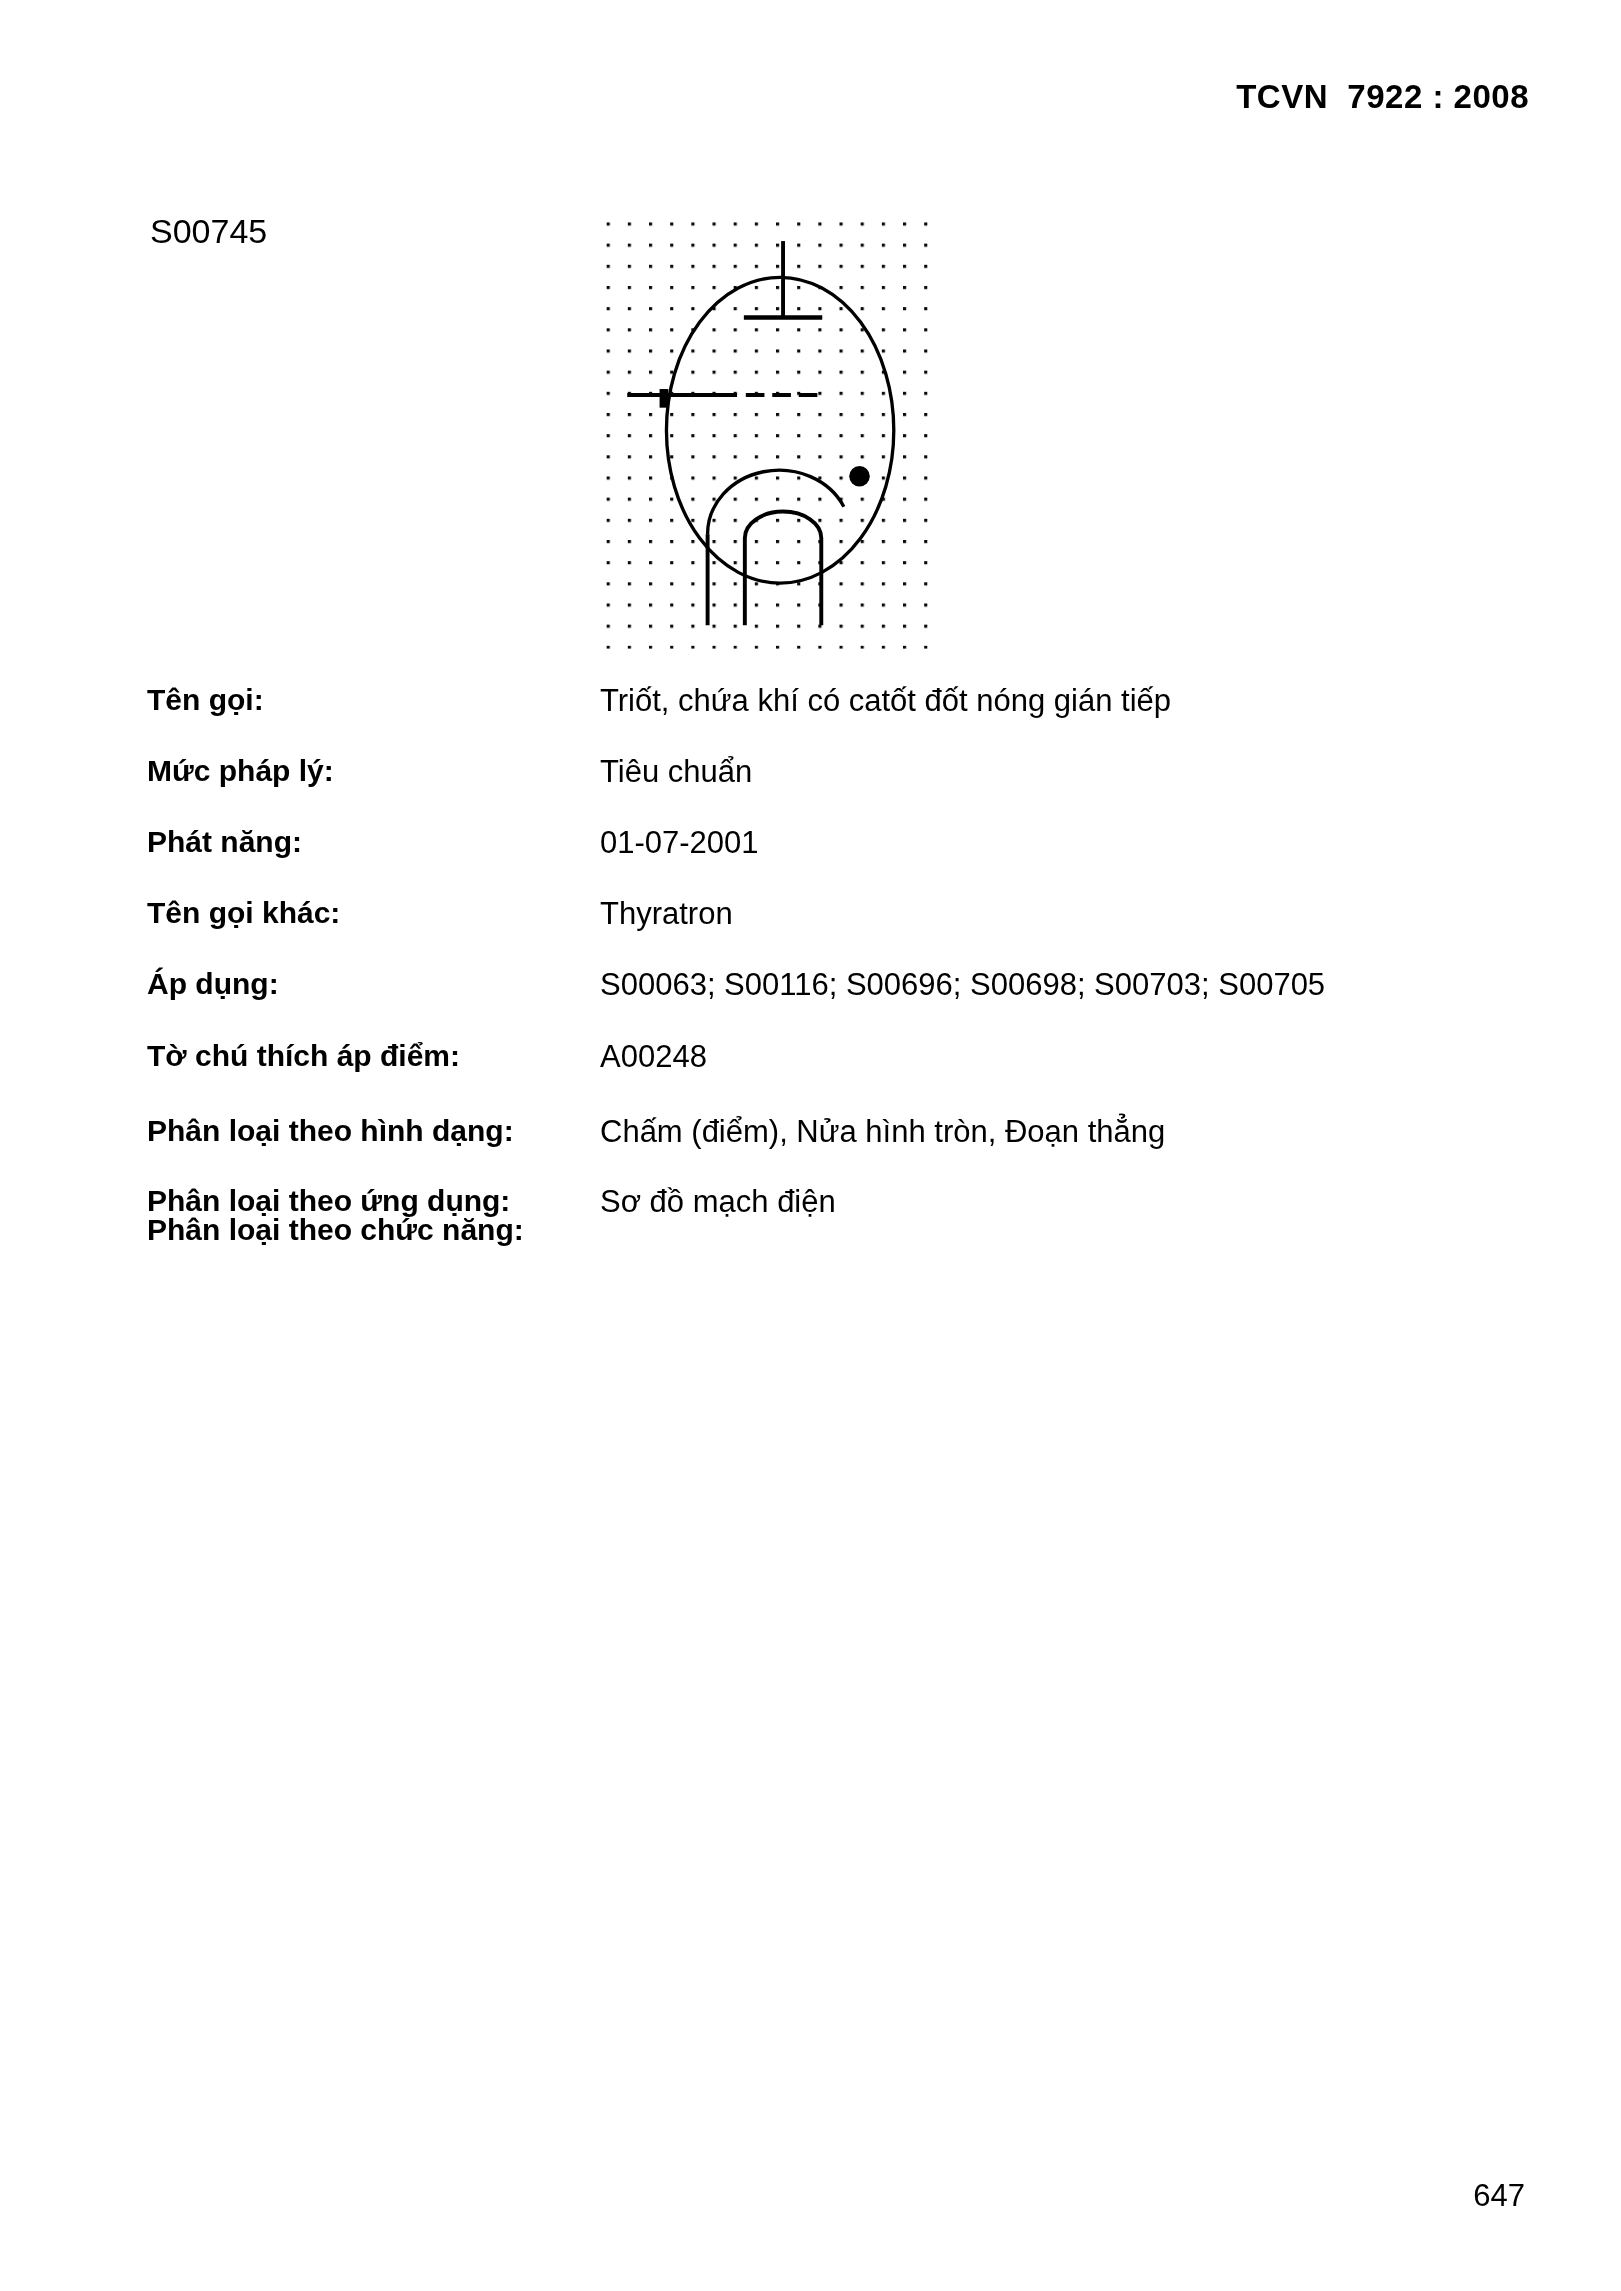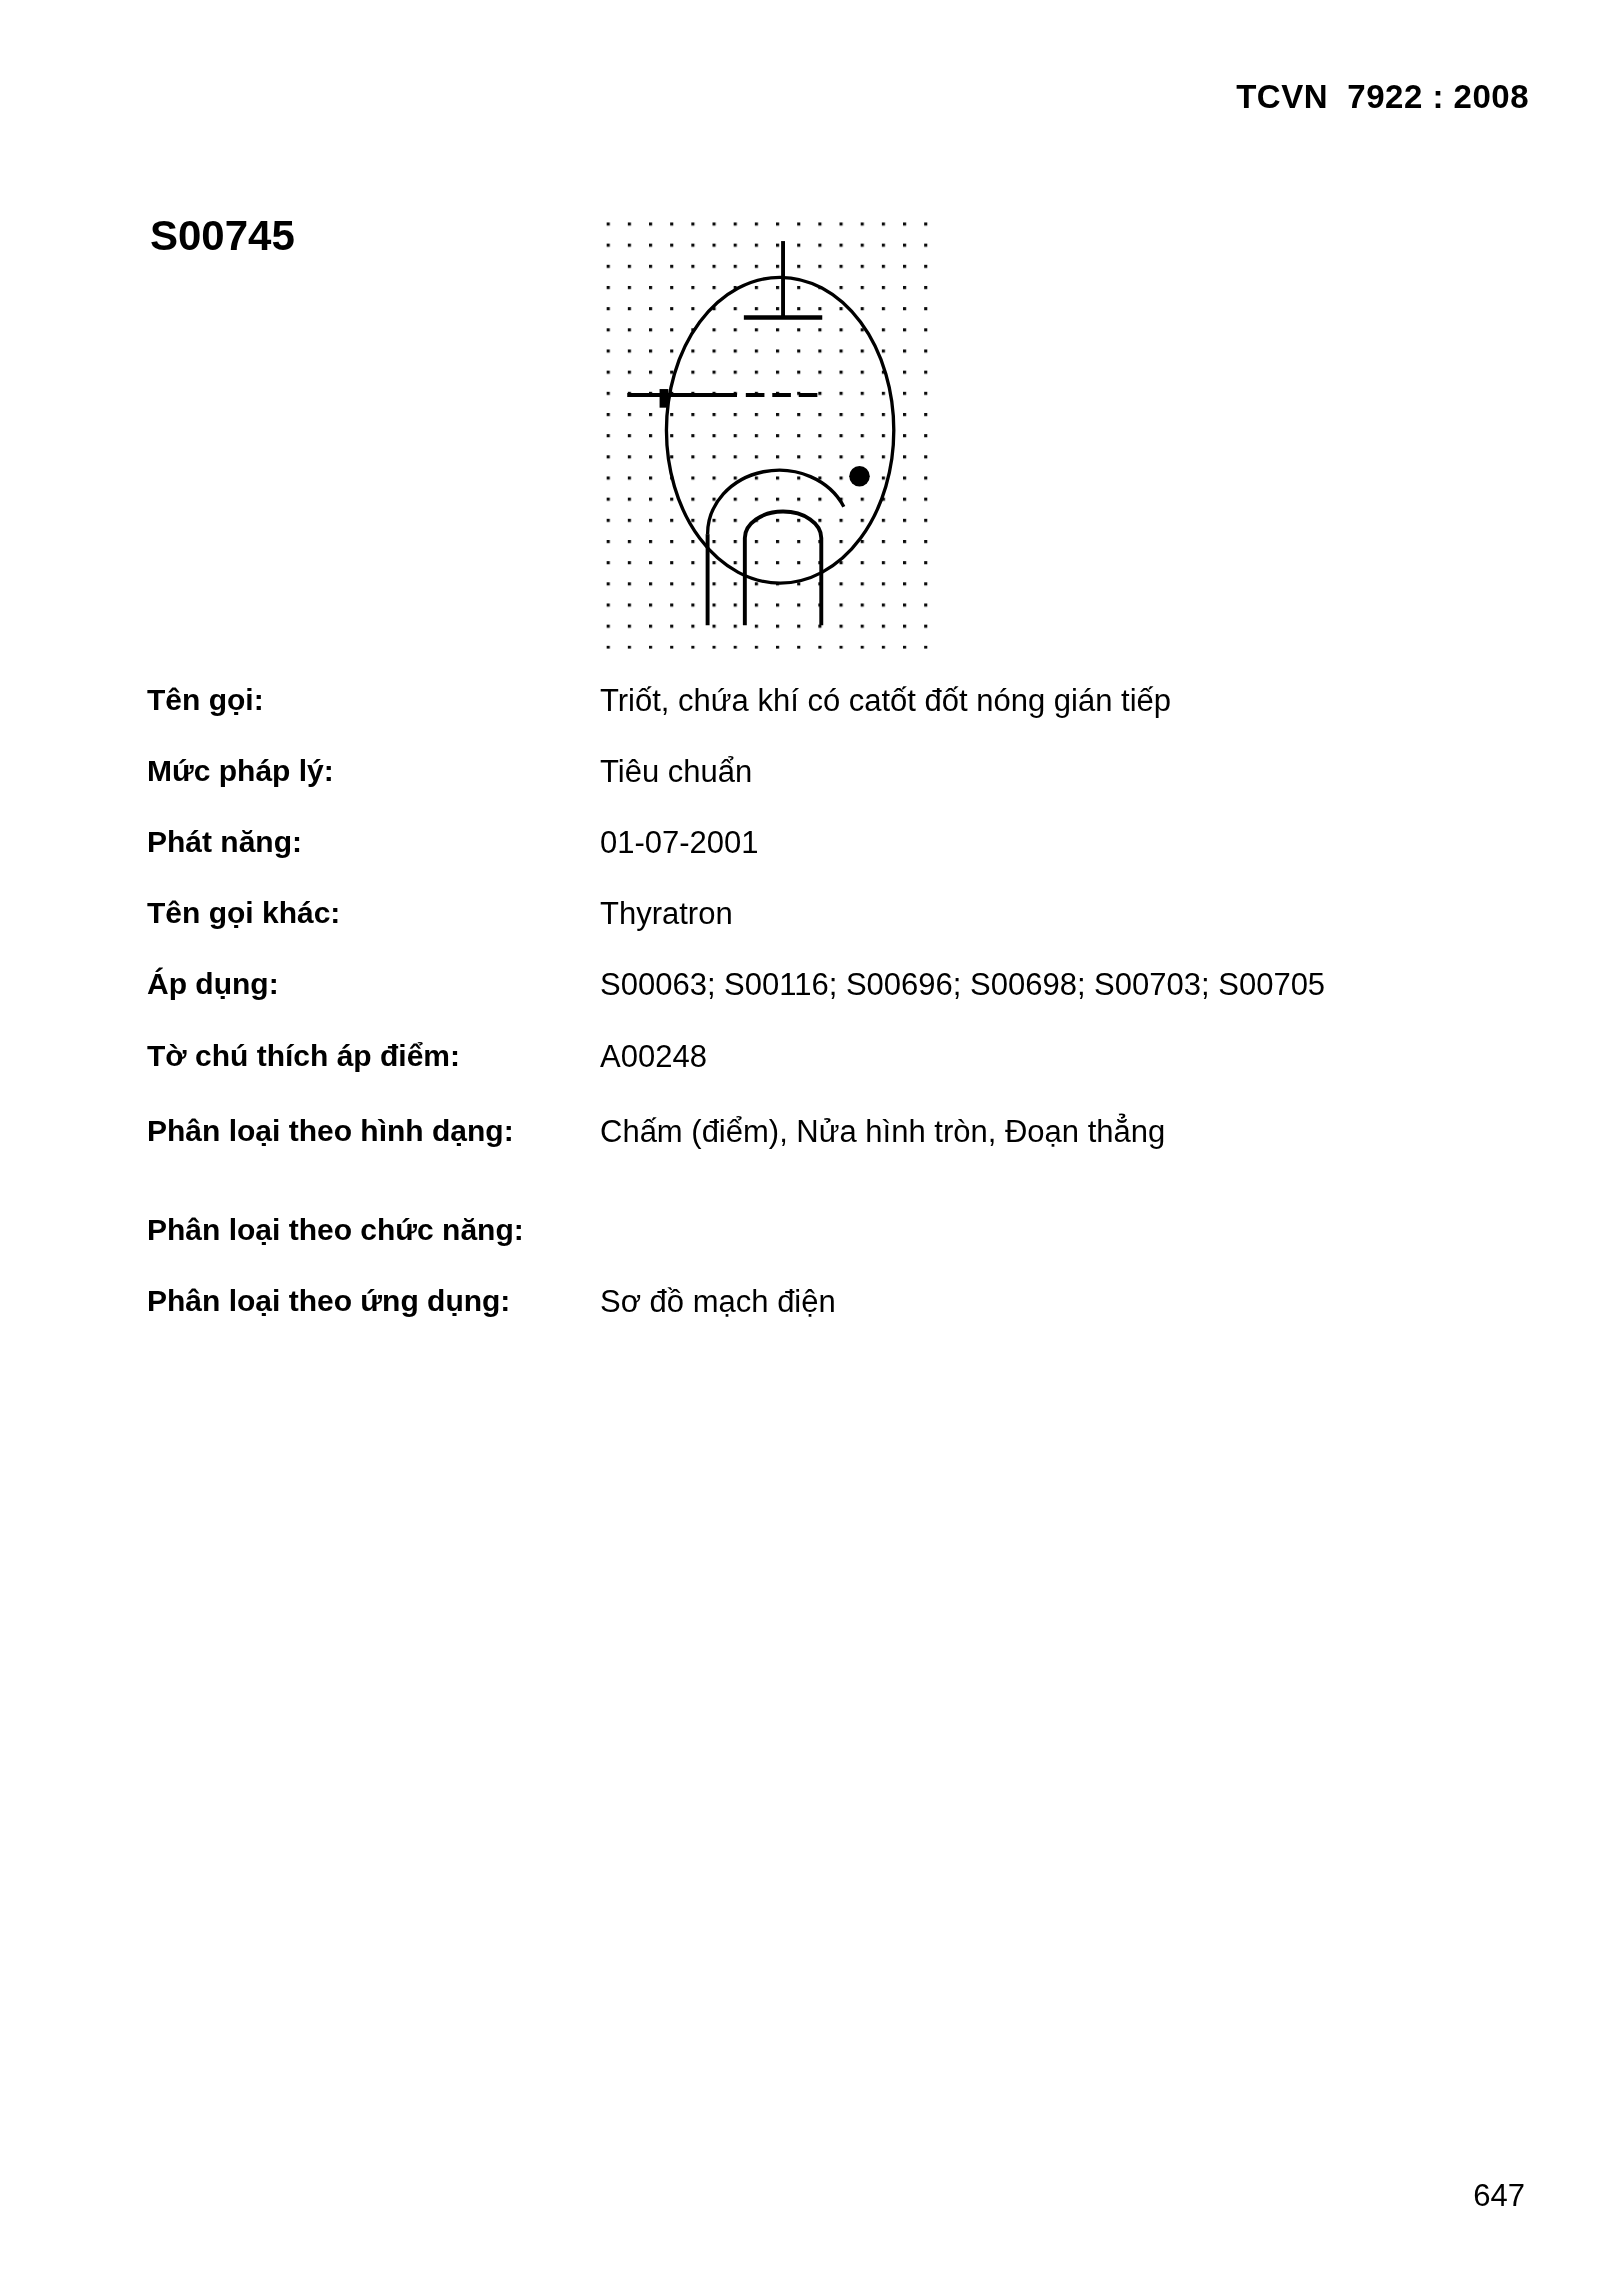--- a/index.html
+++ b/index.html
@@ -17,22 +17,22 @@
     right: 92px;
     font-size: 33px;
     font-weight: bold;
     white-space: pre;
     letter-spacing: 0.5px;
   }
   .symbol-id {
     position: absolute;
     left: 150px;
     top: 212px;
-    font-size: 42px;
-    font-weight: bold;
+    font-size: 34px;
+    font-weight: normal;
   }
   .diagram {
     position: absolute;
     left: 0;
     top: 0;
   }
   .field-row { position: absolute; left: 0; width: 1588px; height: 59px; text-decoration: underline; }
   .field-label {
     position: absolute;
     left: 147px;
@@ -57,21 +57,21 @@
   }
   
   .row-0 { top: 683px; }
   .row-1 { top: 754px; }
   .row-2 { top: 825px; }
   .row-3 { top: 896px; }
   .row-4 { top: 967px; }
   .row-5 { top: 1039px; }
   .row-6 { top: 1114px; }
   .row-7 { top: 1185px; margin-top: 28px; }
-  .row-8 { top: 1284px; }
+  .row-8 { top: 1184px; }
 </style>
 </head>
 <body>
 
 <div class="doc-header">TCVN  7922 : 2008</div>
 
 <div class="symbol-id">S00745</div>
 
 <svg class="diagram" width="1621" height="686" viewBox="0 0 1654 700" xmlns="http://www.w3.org/2000/svg">
   <defs>

